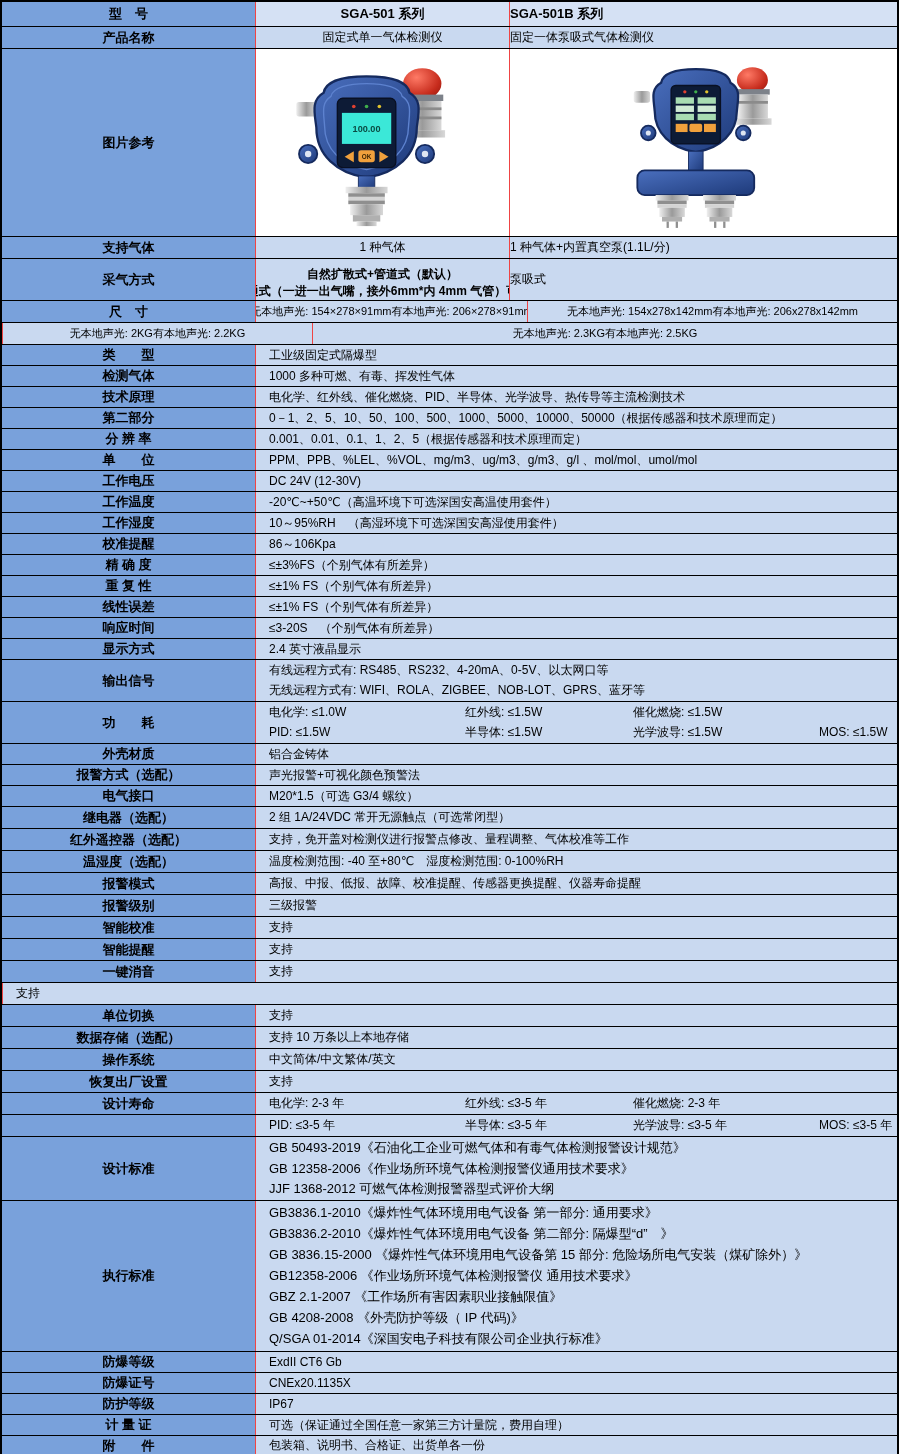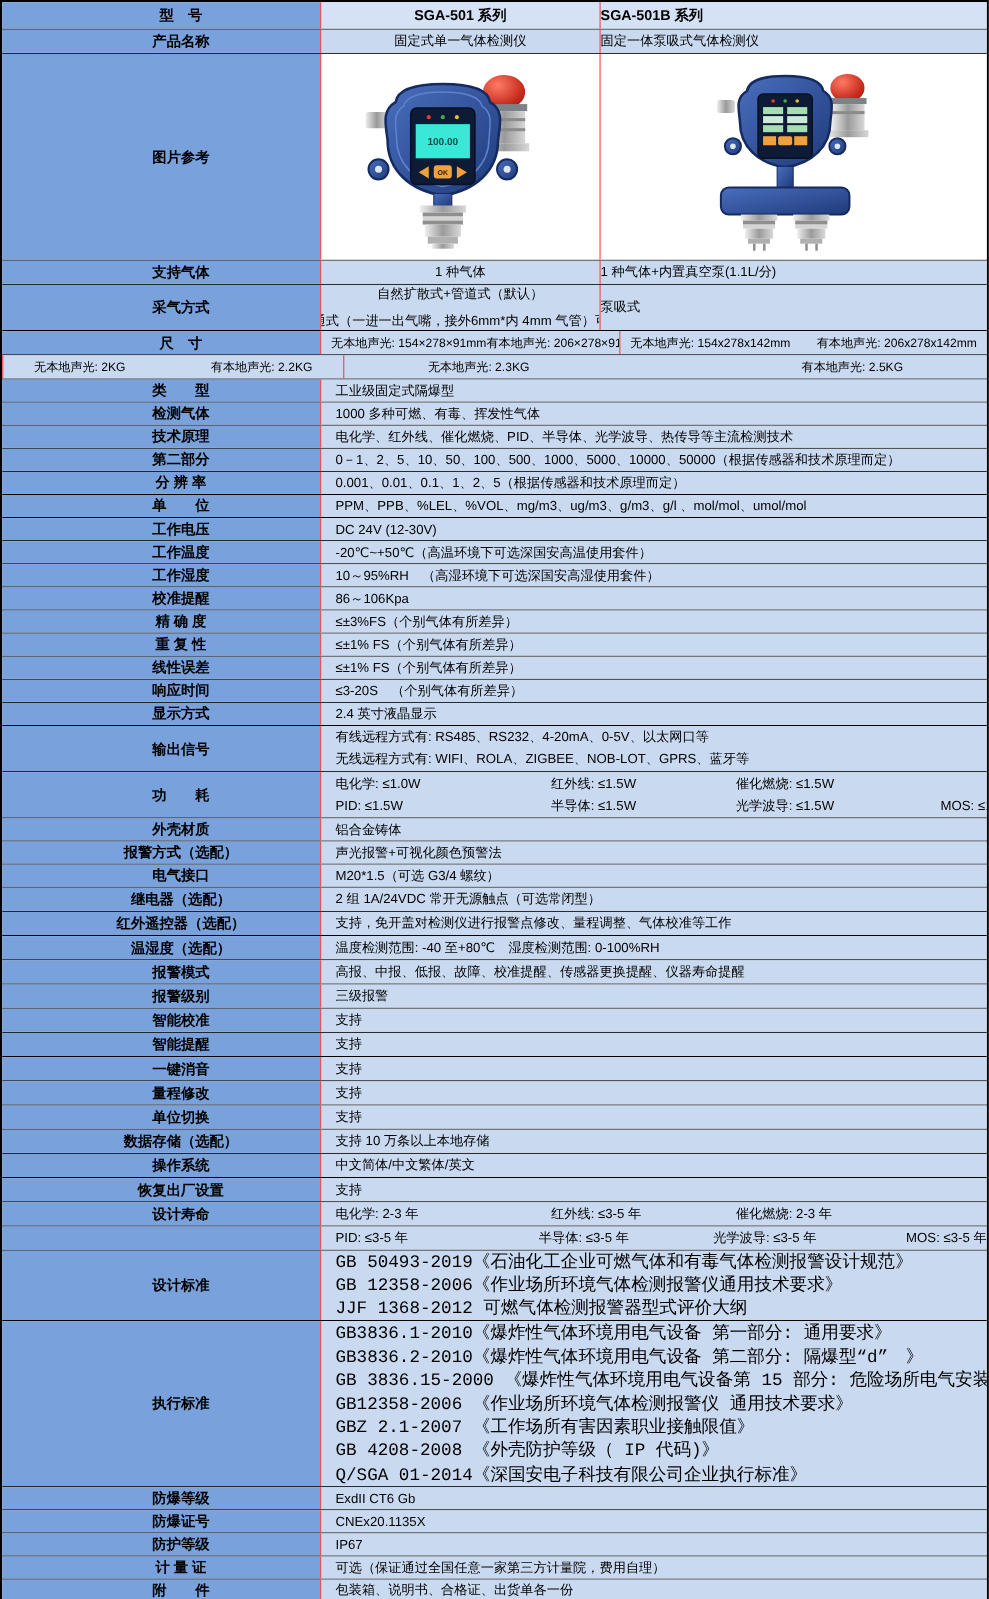--- a/index.html
+++ b/index.html
@@ -1,32 +1,32 @@
 <!DOCTYPE html>
 <html><head>
 <meta charset="utf-8">
 <style>
   html,body{margin:0;padding:0;background:#ffffff;}
   body{font-family:"Liberation Sans","DejaVu Sans",sans-serif;color:#000;}
   .tbl{width:895px;border:2px solid #000;}
   .r{display:flex;border-top:1px solid #000;}
   .r:first-child{border-top:none;}
   .lab{width:253px;min-width:253px;background:#79A1DB;display:flex;align-items:center;justify-content:center;
-       font-weight:bold;font-size:13px;text-align:center;padding-left:36px;}
+       font-weight:bold;font-size:13px;text-align:center;}
   .cell{background:#C9D9F0;display:flex;align-items:center;font-size:12px;overflow:hidden;}
   .bl{border-left:1px solid #ef4444;}
   .full{flex:1;padding-left:13px;}
   .cL{width:253px;min-width:253px;justify-content:center;}
   .cR{flex:1;}
   .hdrv{background:#D5E1F4;font-weight:bold;font-size:13px;}
   .imgc{background:#ffffff;justify-content:center;}
-  .colc{flex-direction:column;justify-content:space-between;align-items:center;padding:0;}
+  .colc{flex-direction:column;justify-content:flex-end;align-items:center;padding:0;font-weight:bold;}
   .coll{flex-direction:column;justify-content:space-evenly;align-items:flex-start;padding-left:13px;}
-  .pair{justify-content:space-between;padding:0 9px;font-size:11px;}
-  .small{font-size:16px;font-family:Liberation Mono, monospace;}
+  .pair{justify-content:center;padding:0 9px;font-size:11px;}
+  .small{font-size:13px;}
   .line{white-space:nowrap;}
   .t{display:inline-block;white-space:nowrap;}
   .t1{width:196px}.t2{width:168px}.t3{width:186px}
   .h19{height:19px}.h20{height:20px}.h21{height:21px}.h24{height:24px}
   .h41{height:41px}.h63{height:63px}.h150{height:150px}.h187{height:187px}
 </style>
 </head>
 <body>
 
 <div class="tbl">
@@ -390,21 +390,20 @@
         <span>支持</span>
       </div>
   </div>
   <div class="r h21">
     <div class="lab">一键消音</div>
     <div class="cell full bl">
         <span>支持</span>
       </div>
   </div>
   <div class="r h21">
-    <div class="lab">量程修改</div>
     <div class="cell full bl">
         <span>支持</span>
       </div>
   </div>
   <div class="r h21">
     <div class="lab">单位切换</div>
     <div class="cell full bl">
         <span>支持</span>
       </div>
   </div>

